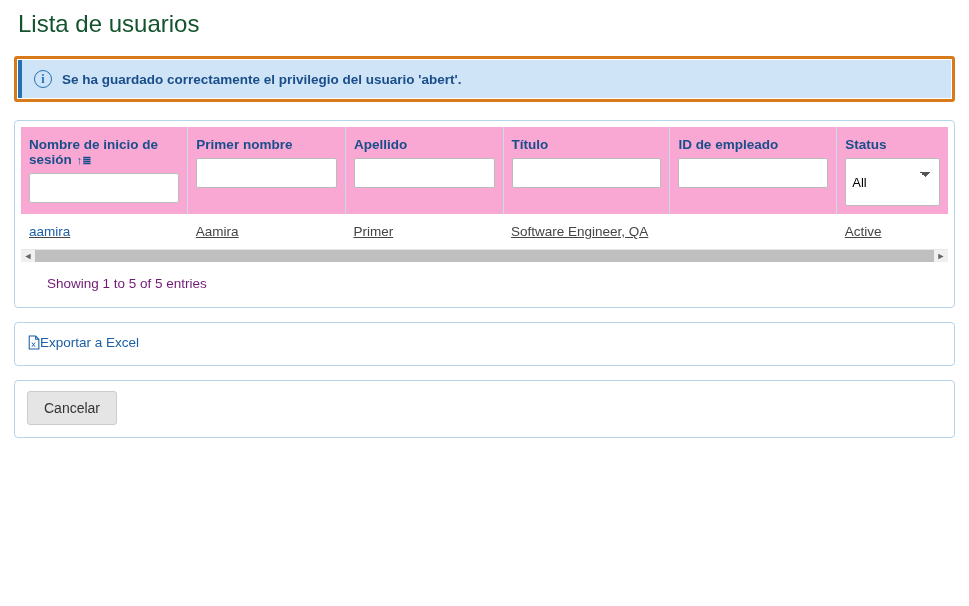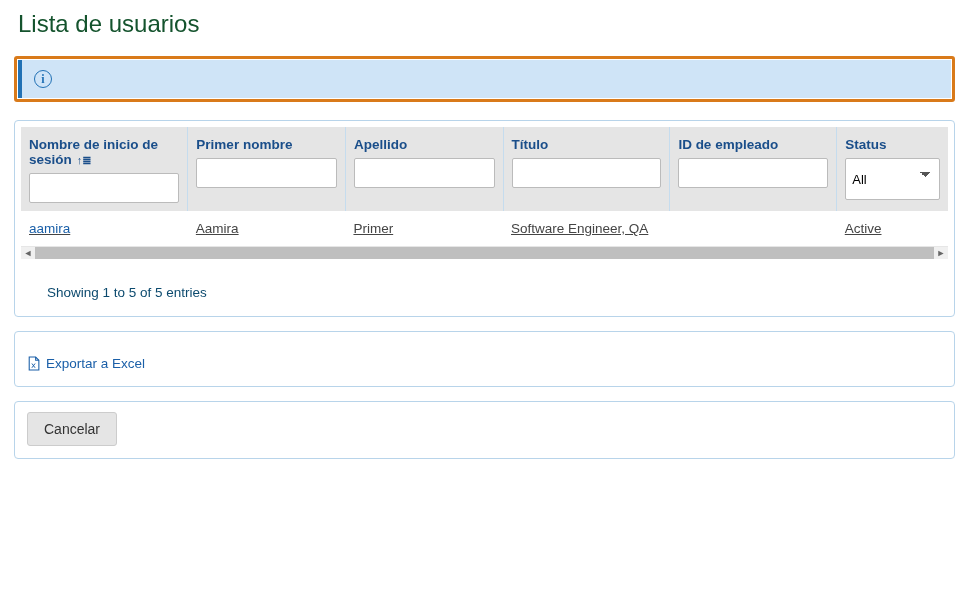--- a/index.html
+++ b/index.html
@@ -60,21 +60,21 @@
     .panel-table { padding: 6px 6px 12px; }
     .table-wrap {
       overflow-x: auto;
     }
     .user-table {
       width: 100%;
       border-collapse: collapse;
       table-layout: fixed;
     }
     .user-table thead th {
-      background: #e5e5e5;
+      background: #f9a8d4;
       color: #1a4e8a;
       font-weight: 600;
       text-align: left;
       padding: 10px 8px 8px;
       font-size: 13.5px;
       border-right: 1px solid #c5dcee;
       vertical-align: top;
     }
     .user-table thead th:last-child { border-right: none; }
     .th-label { display: block; margin-bottom: 6px; }
@@ -87,21 +87,21 @@
       width: 100%;
       height: 30px;
       border: 1px solid #bbb;
       border-radius: 2px;
       padding: 4px 6px;
       font-size: 13px;
       background: #fff;
     }
     .filter-select {
       width: 100%;
-      height: 42px;
+      height: 48px;
       border: 1px solid #bbb;
       border-radius: 2px;
       padding: 4px 6px;
       font-size: 13px;
       background: #fff;
       appearance: none;
       background-image: linear-gradient(45deg, transparent 50%, #555 50%), linear-gradient(135deg, #555 50%, transparent 50%);
       background-position: calc(100% - 14px) 13px, calc(100% - 9px) 13px;
       background-size: 5px 5px, 5px 5px;
       background-repeat: no-repeat;
@@ -138,33 +138,31 @@
       font-size: 9px;
       cursor: pointer;
     }
     .hscroll-track {
       flex: 1;
       height: 12px;
       background: #bfbfbf;
       position: relative;
     }
     .entries-info {
-      padding: 26px 8px 4px 26px;
-      color: #0c4a6e;
+      padding: 14px 8px 4px 26px;
+      color: #701a75;
       font-size: 13.5px;
     }
     .export-link {
       color: #1a5fa8;
       text-decoration: none;
       font-size: 13.5px;
       display: inline-flex;
       align-items: center;
-      gap: 6px;
       padding: 2px 0;
-      margin-top: 12px;
     }
     .export-icon {
       width: 13px;
       height: 15px;
       display: inline-block;
     }
     .btn-cancel {
       background: #e5e5e5;
       border: 1px solid #ccc;
       border-radius: 3px;
@@ -181,20 +179,21 @@
     .col-status  { width: 12%; }
   </style>
 </head>
 <body>
 
 <h1 class="page-title">Lista de usuarios</h1>
 
 <div class="alert-box">
   <div class="alert-inner">
     <span class="alert-icon">i</span>
+    <span class="alert-text">Se ha guardado correctamente el privilegio del usuario 'abert'.</span>
   </div>
 </div>
 
 <div class="panel panel-table">
   <div class="table-wrap">
     <table class="user-table">
       <colgroup>
         <col class="col-login">
           <col class="col-first">
           <col class="col-last">

